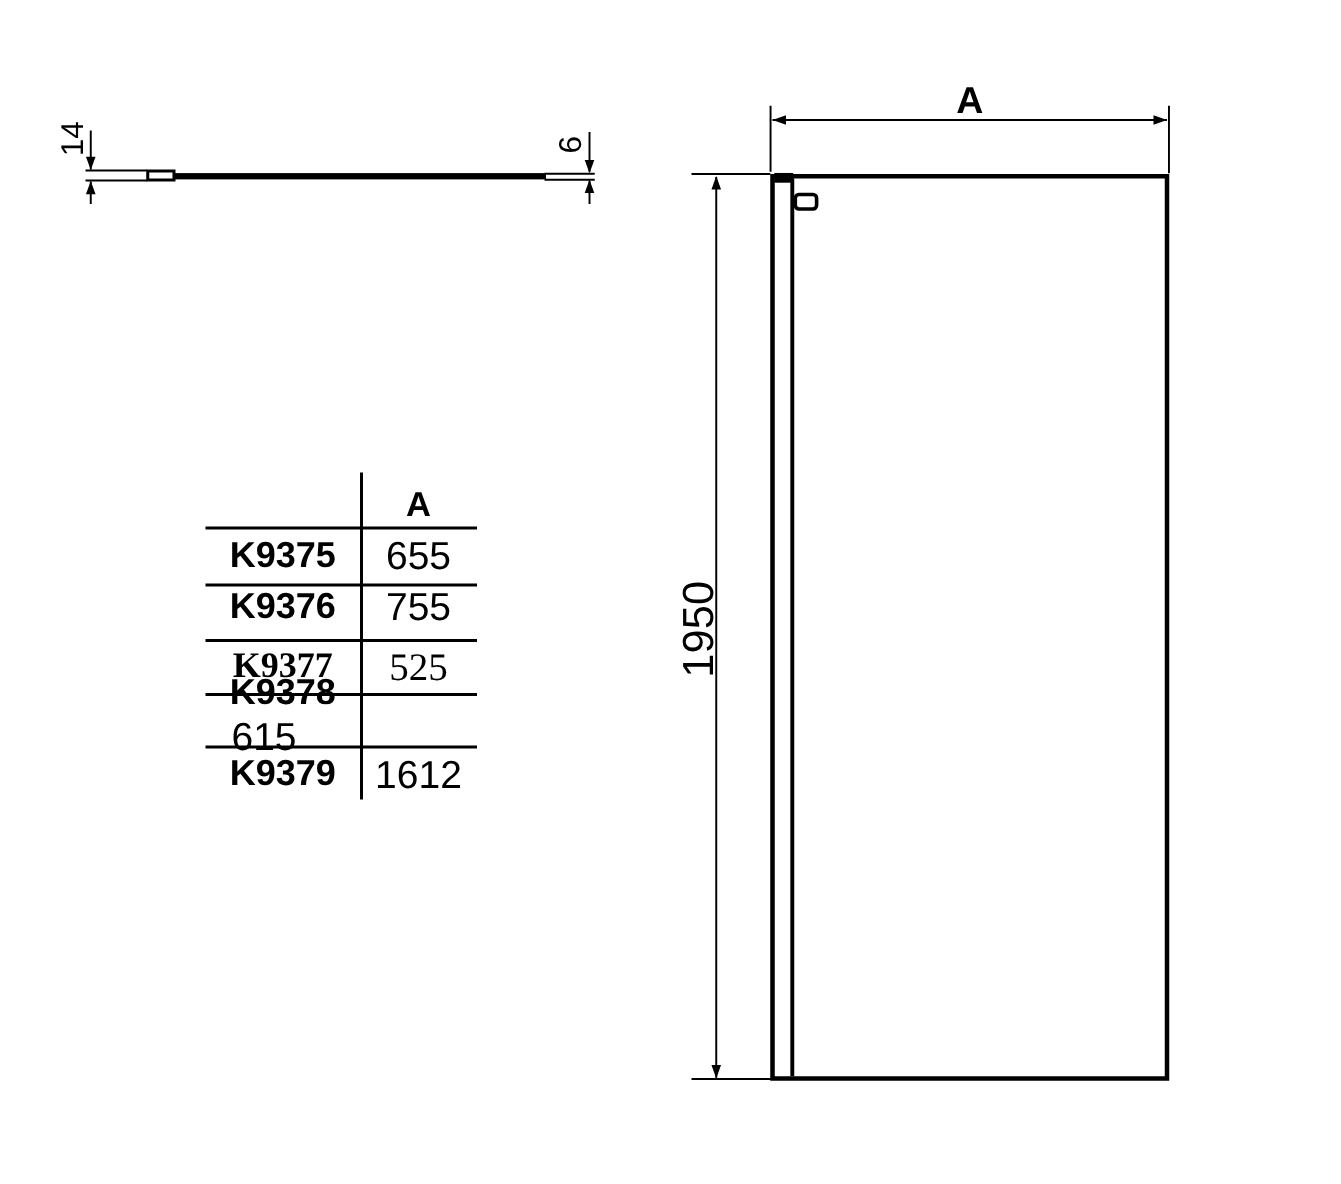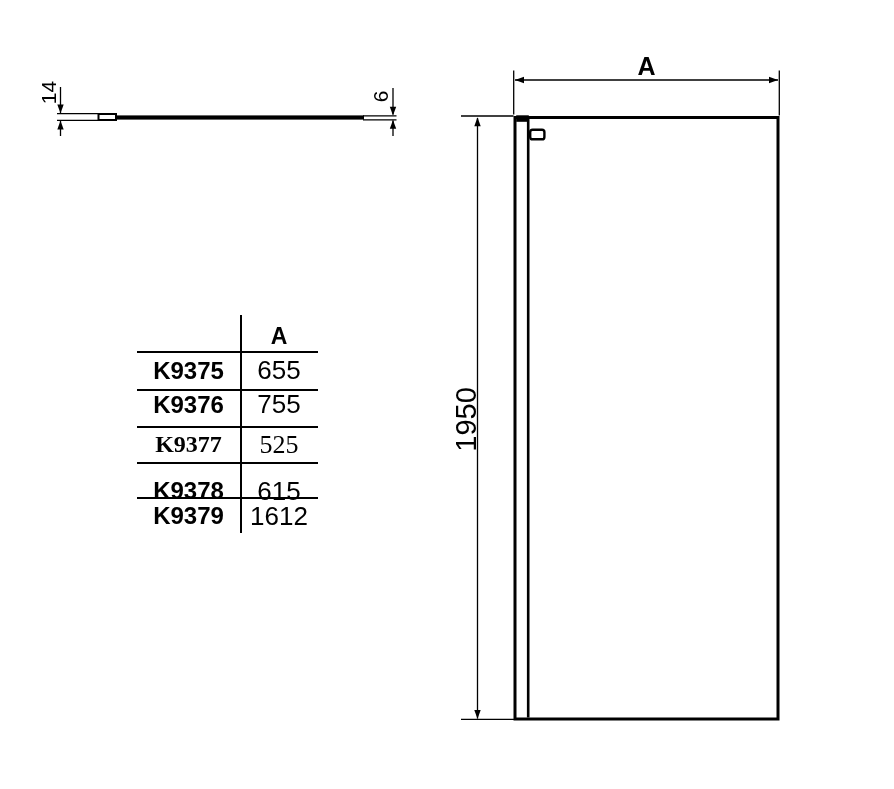--- a/index.html
+++ b/index.html
@@ -68,21 +68,21 @@
   .trow {
     position: absolute;
     left: 0;
     width: 181px;
     display: flex;
   }
   .trow-header { top: 6px;     height: 33px; }
   .trow-1      { top: 38.5px;  height: 36px; text-align: right; }
   .trow-2      { top: 68px;  height: 45px; }
   .trow-3      { top: 113.5px; height: 34px; font-family: Liberation Serif, serif; }
-  .trow-4      { top: 153px; height: 48px; }
+  .trow-4      { top: 134px; height: 48px; flex-direction: column; }
   .trow-5      { top: 185px;   height: 34px; }
 
   .cell-model {
     width: 103px;
     display: flex;
     align-items: center;
     justify-content: center;
     font-weight: bold;
     font-size: 24px;
   }

